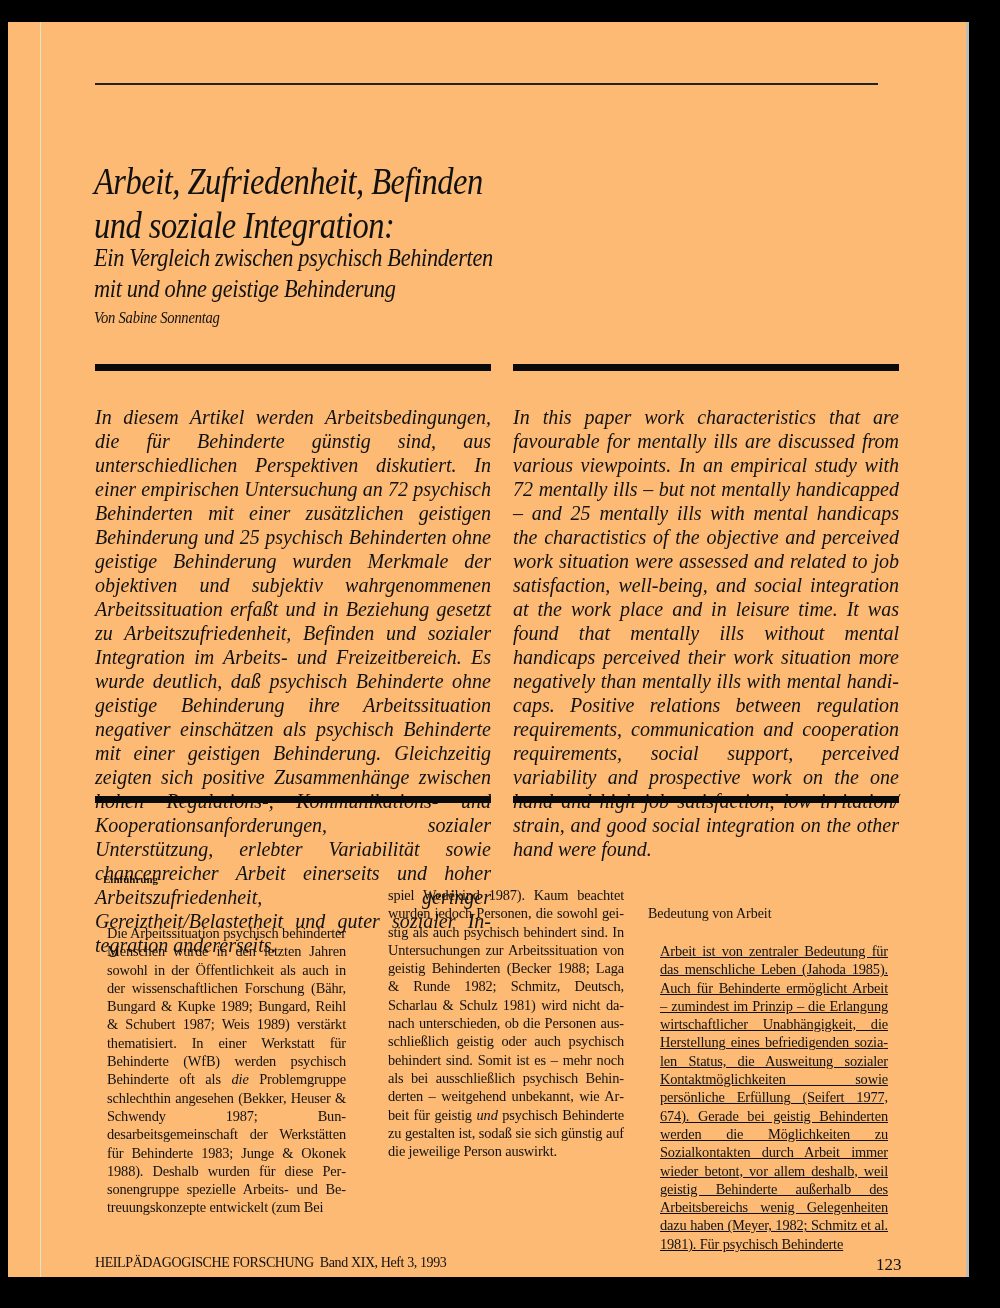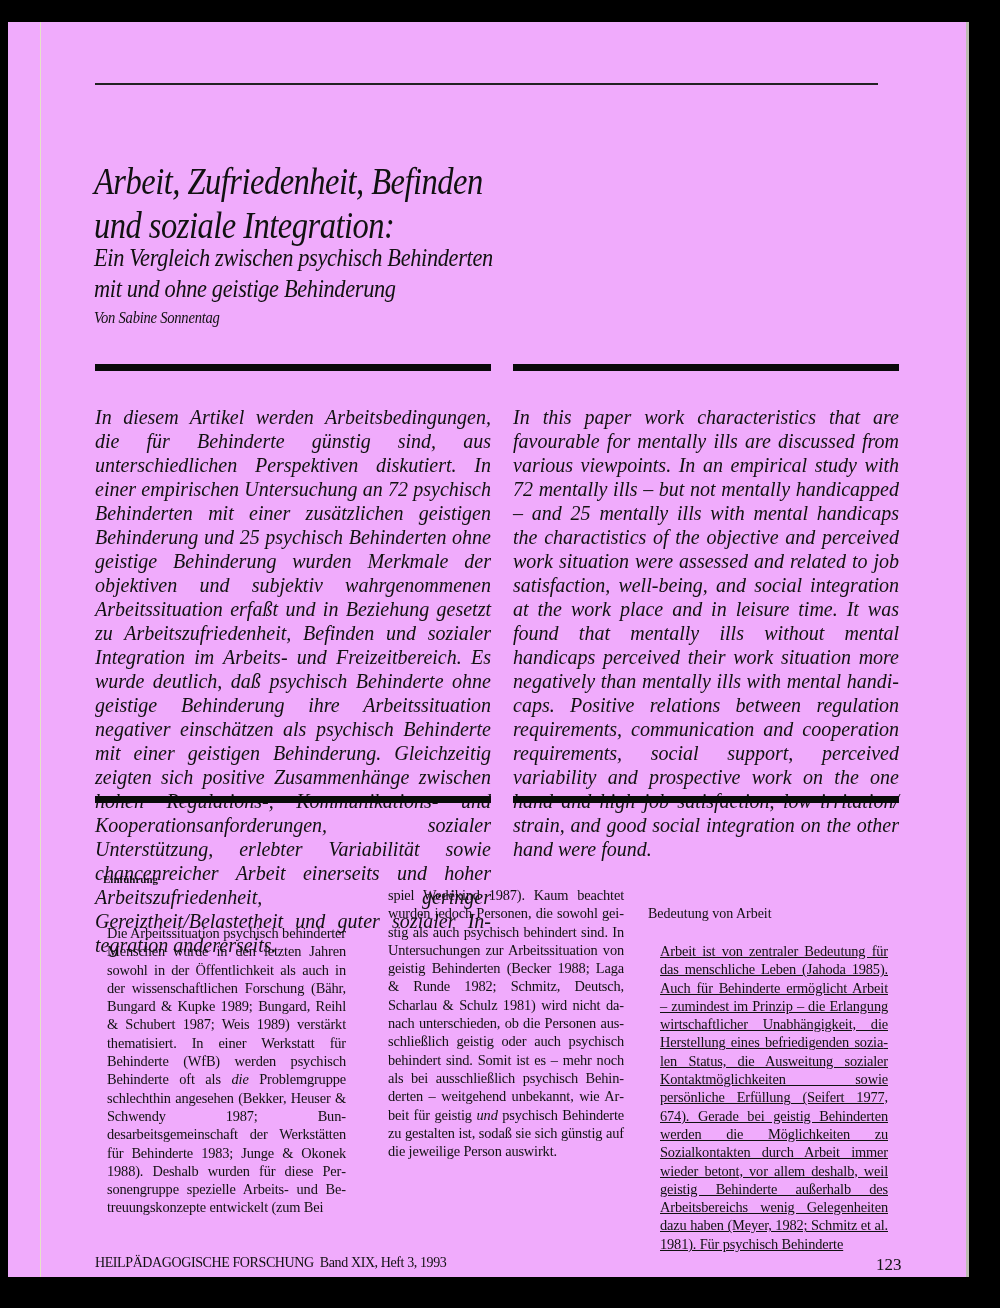--- a/index.html
+++ b/index.html
@@ -2,21 +2,21 @@
 <html><head>
 <meta charset="utf-8">
 <style>
   html, body { margin: 0; padding: 0; }
   body {
     width: 1000px; height: 1308px; background: #000; position: relative; overflow: hidden;
     font-family: "Liberation Serif", "DejaVu Serif", serif; color: #111;
   }
   .page {
     position: absolute; left: 8px; top: 22px; width: 958px; height: 1255px;
-    background: #f0abfc; border-right: 3px solid #bdbdb3;
+    background: #fdba74; border-right: 3px solid #bdbdb3;
   }
   .gutter-line {
     position: absolute; left: 32px; top: 0; bottom: 0; width: 1px; background: #e6e2c8;
   }
   .abs { position: absolute; }
   .top-rule { left: 87px; top: 61px; width: 783px; height: 2px; background: #222; }
   .title {
     left: 86px; top: 138px; font-style: italic; font-size: 37px; line-height: 44px;
     letter-spacing: -0.6px; transform: scaleX(0.88); transform-origin: left top; white-space: nowrap;
   }

